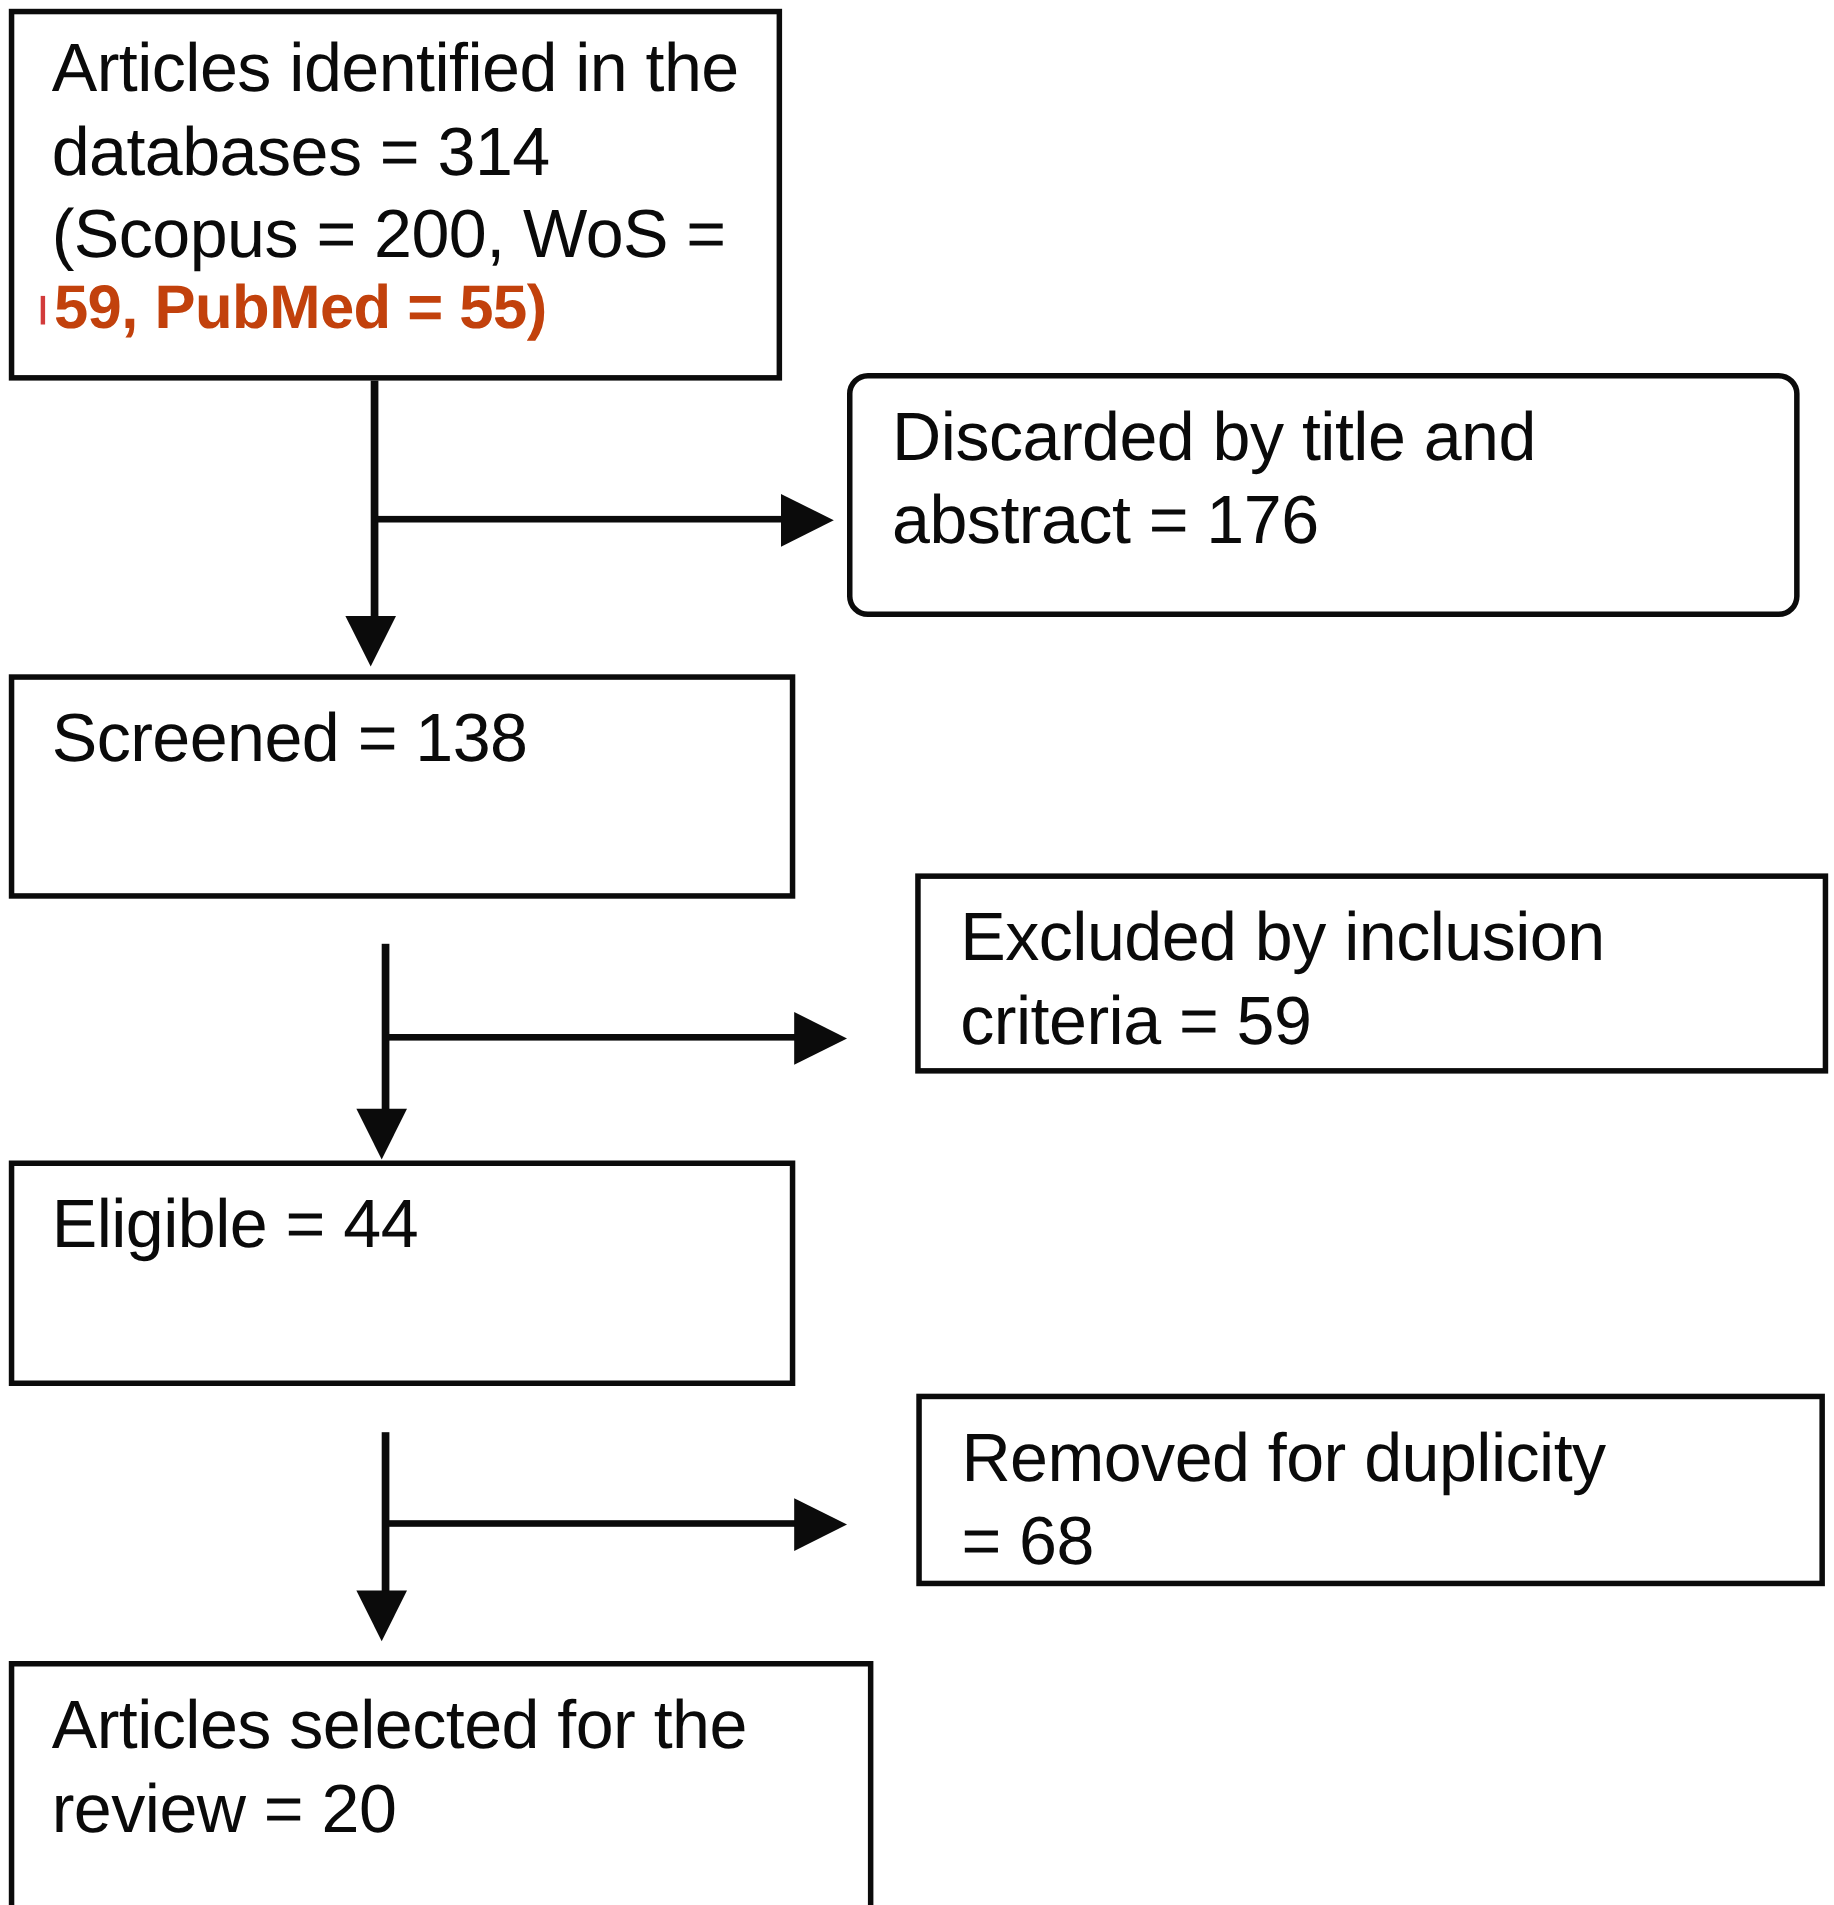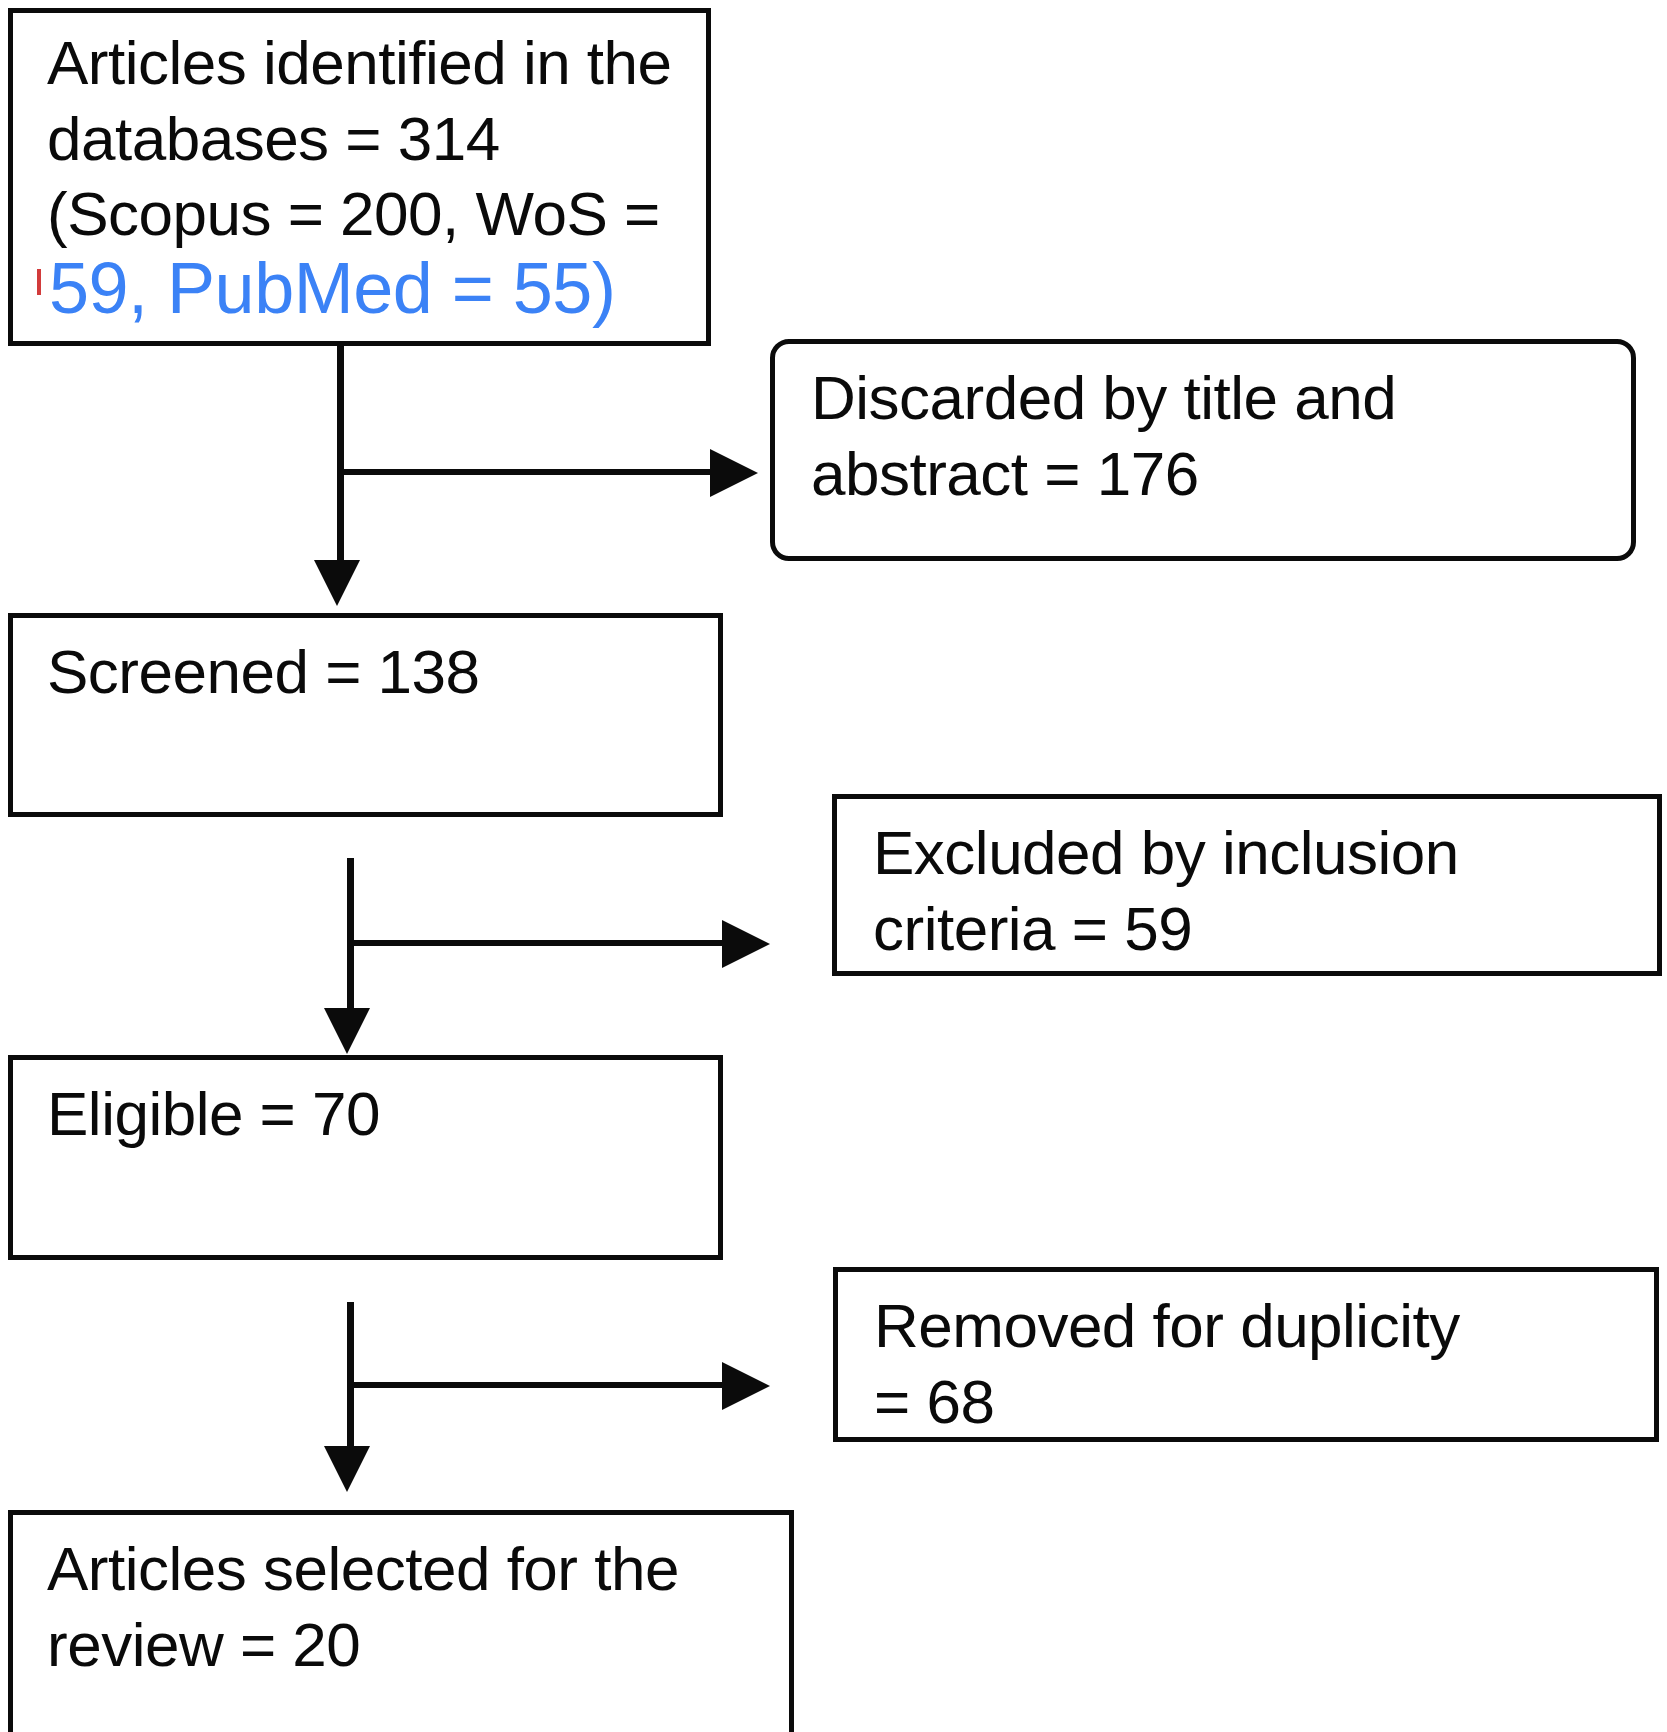--- a/index.html
+++ b/index.html
@@ -30,24 +30,24 @@
     font-weight:400;
   }
   .node .txt.tight{ left:36px; }
 
   
   #box-identified .txt{ top:12px; }
   #box-identified .bold-tail{
     position:absolute;
     left:36px;
     top:232px;
-    font-size:72px;
-    font-weight:400;
+    font-size:56px;
+    font-weight:700;
     line-height:1.2;
-    color:#3b82f6;
+    color:#c2410c;
     letter-spacing:-0.5px;
     white-space:pre;
   }
   .redtick{
     position:absolute;
     left:24px;
     top:256px;
     width:4px;
     height:26px;
     background:#d23b3b;
@@ -82,21 +82,21 @@
 (Scopus = 200, WoS =</div>
     <div class="redtick"></div>
     <div class="bold-tail">59, PubMed = 55)</div>
   </div>
 
   <div class="node" id="box-screened" style="left:8px; top:613px; width:715px; height:204px;">
     <div class="txt">Screened = 138</div>
   </div>
 
   <div class="node" id="box-eligible" style="left:8px; top:1055px; width:715px; height:205px;">
-    <div class="txt">Eligible = 70</div>
+    <div class="txt">Eligible = 44</div>
   </div>
 
   <div class="node" id="box-selected" style="left:8px; top:1510px; width:786px; height:230px;">
     <div class="txt">Articles selected for the
 review = 20</div>
   </div>
 
   <div class="node" id="box-discarded" style="left:770px; top:339px; width:866px; height:222px;border-radius:19px;">
     <div class="txt tight">Discarded by title and
 abstract = 176</div>

